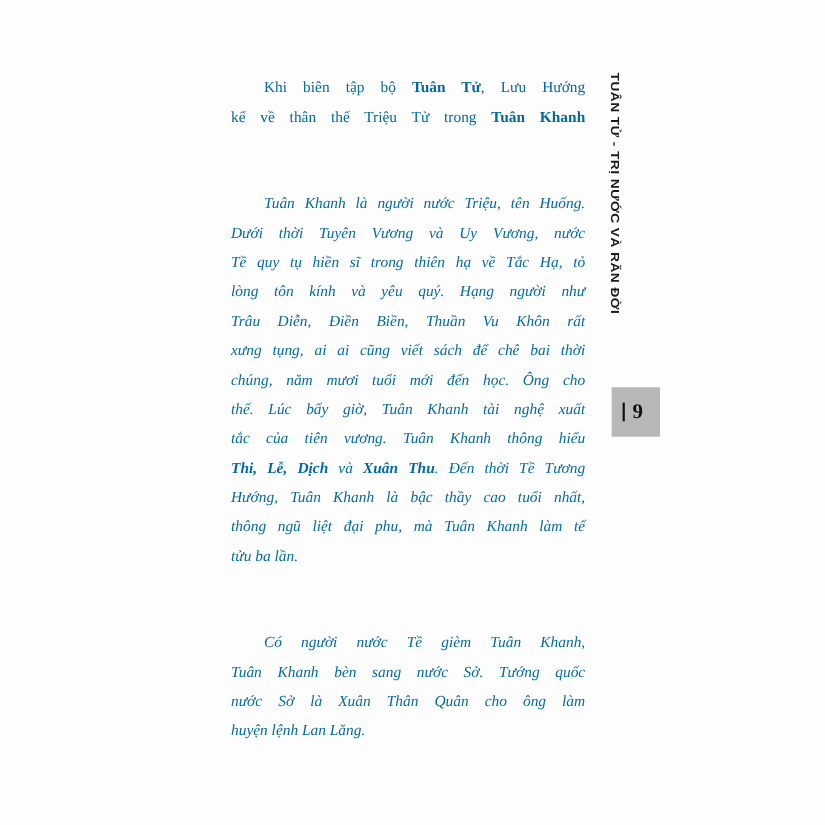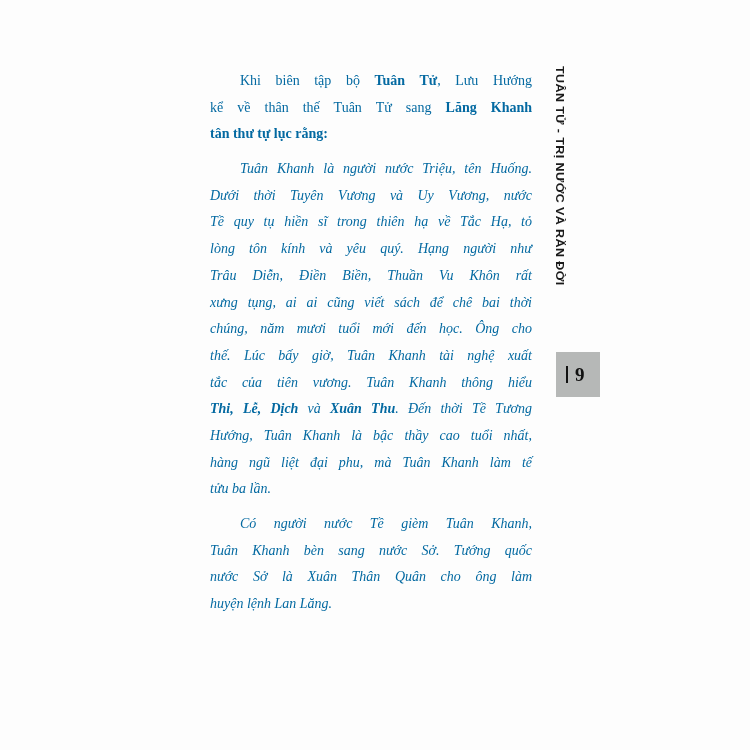--- a/index.html
+++ b/index.html
@@ -14,21 +14,21 @@
     color: #0369a1;
     font-size: 14px;
   }
   .line {
     display: block; white-space: nowrap; height: 26.7px; line-height: 26.7px;
     text-align: justify; text-align-last: justify;
   }
   .line.last { text-align-last: left; }
   .line.indent { padding-left: 30px; }
   .upright { font-style: normal; }
-  .ital { font-style: italic; }
+  .ital { font-style: italic; margin-top: 44px; }
   .para-gap { height: 8px; }
   b { font-weight: bold; }
   .running-head {
     position: absolute; left: 553px; top: 66px;
     writing-mode: vertical-rl;
     font-family: "Liberation Sans", "DejaVu Sans", sans-serif;
     font-weight: bold; font-size: 12.5px; letter-spacing: 0.4px;
     color: #1a1a1a;
     transform: scaleX(0.85);
     transform-origin: top left;
@@ -54,39 +54,38 @@
 
   <div class="page-tab">
     <span class="bar"></span>
     <span>9</span>
   </div>
 
   <div class="text-block">
 
     <div>
       <span class="line indent upright"><span>Khi biên tập bộ </span><b>Tuân Tử</b><span>, Lưu Hướng</span></span>
-      <span class="line upright"><span>kể về thân thế Tuân Tử sang </span><b>Lăng Khanh</b></span>
-      <span class="line last upright"><b>tân thư tự lục rằng:</b></span>
+      <span class="line upright"><span>kể về thân thế Triệu Tử trong </span><b>Tuân Khanh</b></span>
     </div>
 
     <div class="para-gap"></div>
 
     <div class="ital">
       <span class="line indent">Tuân Khanh là người nước Triệu, tên Huống.</span>
       <span class="line">Dưới thời Tuyên Vương và Uy Vương, nước</span>
       <span class="line">Tề quy tụ hiền sĩ trong thiên hạ về Tắc Hạ, tỏ</span>
       <span class="line">lòng tôn kính và yêu quý. Hạng người như</span>
       <span class="line">Trâu Diễn, Điền Biền, Thuần Vu Khôn rất</span>
       <span class="line">xưng tụng, ai ai cũng viết sách để chê bai thời</span>
       <span class="line">chúng, năm mươi tuổi mới đến học. Ông cho</span>
       <span class="line">thế. Lúc bấy giờ, Tuân Khanh tài nghệ xuất</span>
       <span class="line">tắc của tiên vương. Tuân Khanh thông hiểu</span>
       <span class="line"><b>Thi, Lễ, Dịch</b><span> và </span><b>Xuân Thu</b><span>. Đến thời Tề Tương</span></span>
       <span class="line">Hướng, Tuân Khanh là bậc thầy cao tuổi nhất,</span>
-      <span class="line">hàng ngũ liệt đại phu, mà Tuân Khanh làm tế</span>
+      <span class="line">thông ngũ liệt đại phu, mà Tuân Khanh làm tế</span>
       <span class="line last">tửu ba lần.</span>
     </div>
 
     <div class="para-gap"></div>
 
     <div class="ital">
       <span class="line indent">Có người nước Tề gièm Tuân Khanh,</span>
       <span class="line">Tuân Khanh bèn sang nước Sở. Tướng quốc</span>
       <span class="line">nước Sở là Xuân Thân Quân cho ông làm</span>
       <span class="line last">huyện lệnh Lan Lăng.</span>

